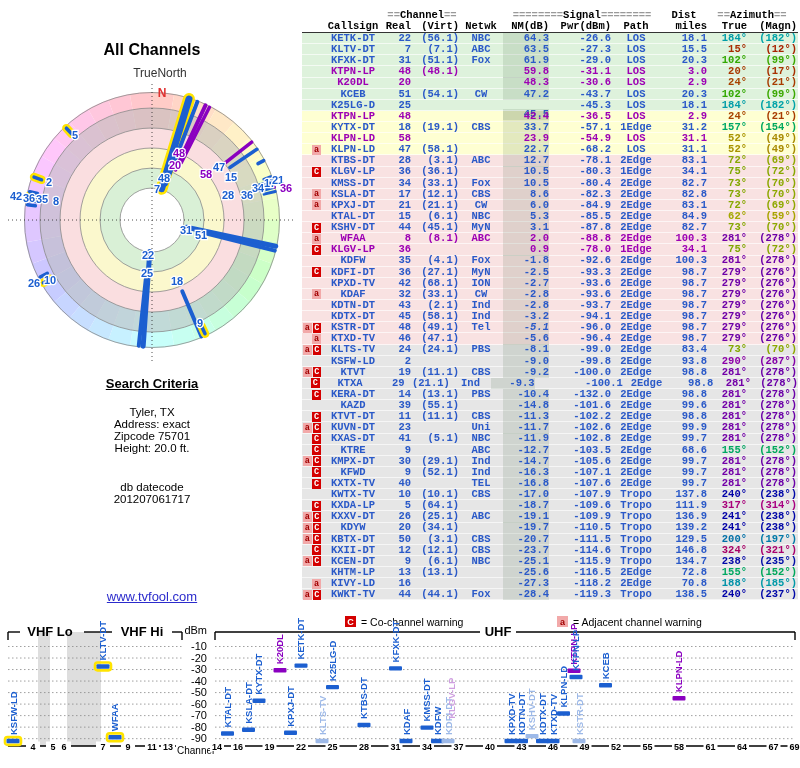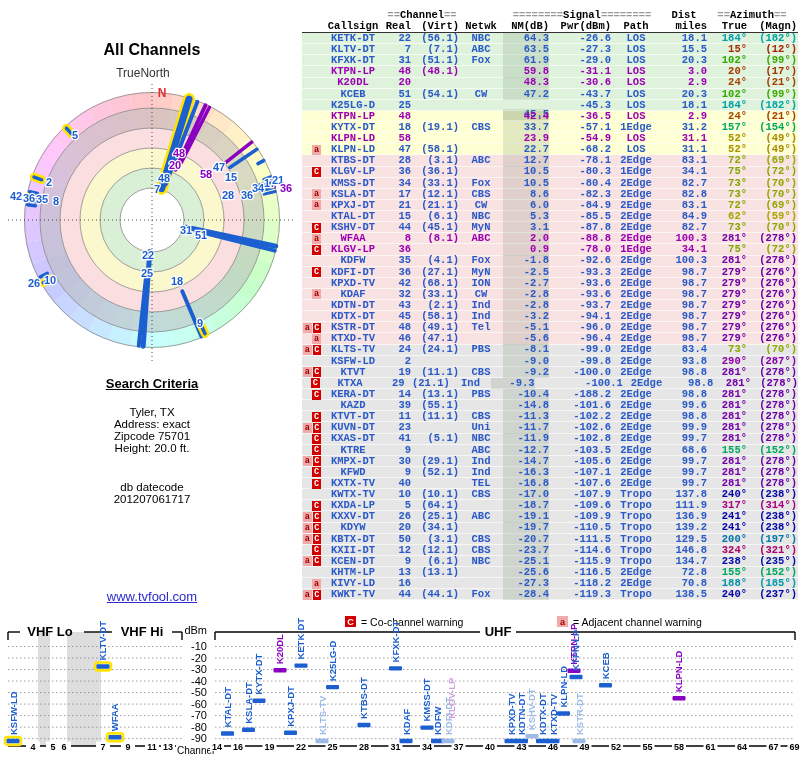--- a/index.html
+++ b/index.html
@@ -1,21 +1,21 @@
 <!DOCTYPE html>
 <html><head>
 <meta charset="utf-8">
 <style>
   html,body{margin:0;padding:0}
   body{width:800px;height:768px;position:relative;overflow:hidden;background:#fff;
        font-family:"Liberation Sans",sans-serif}
   svg text{font-family:"Liberation Sans",sans-serif}
   #radar-title{position:absolute;left:32px;top:41px;width:240px;text-align:center;
                font-size:16px;font-weight:bold;color:#000}
-  #radar-sub{position:absolute;left:23px;top:66px;width:240px;text-align:center;
+  #radar-sub{position:absolute;left:40px;top:66px;width:240px;text-align:center;
              font-size:12px;color:#333}
   #radar-svg{position:absolute;left:0;top:82px}
   #criteria{position:absolute;left:32px;top:376px;width:240px;text-align:center;color:#000}
   .sc-head{font-size:13px;font-weight:bold;text-decoration:underline;margin-bottom:15px}
   .sc-line{font-size:11.5px;line-height:12px}
   .sc-gap{height:27px}
   #site-link{position:absolute;left:32px;top:589px;width:240px;text-align:center;
              font-size:13px;color:#2b2bcc;text-decoration:underline;cursor:pointer;display:block}
   #sig-table{position:absolute;left:302px;top:10px;width:496px;
              font-family:"Liberation Mono",monospace;font-size:10.5px;font-weight:bold;color:#000}
@@ -538,21 +538,21 @@
       <span class="cell c-miles" style="color: rgb(42, 89, 200);">98.7</span>
       <span class="cell c-true" style="color: rgb(109, 0, 168);">279°</span>
       <span class="cell c-magn" style="color: rgb(101, 0, 168);">(276°)</span>
     </div>
     <div class="trow" style="background: rgb(249, 226, 226);">
       <span class="cell c-mk"><span class="badge badge-a">a</span><span class="badge badge-C">C</span></span>
       <span class="cell c-call" style="color: rgb(42, 89, 200);">KSTR-DT</span>
       <span class="cell c-real" style="color: rgb(42, 89, 200);">48</span>
       <span class="cell c-virt" style="color: rgb(42, 89, 200);">(49.1)</span>
       <span class="cell c-net" style="color: rgb(42, 89, 200);">Tel</span>
-      <span class="cell c-nm" style="color: rgb(42, 89, 200);">-5.1</span>
+      <span class="cell c-nm" style="color: rgb(42, 89, 200); font-style: italic;">-5.1</span>
       <span class="cell c-pwr" style="color: rgb(42, 89, 200);">-96.0</span>
       <span class="cell c-path" style="color: rgb(42, 89, 200);">2Edge</span>
       <span class="cell c-miles" style="color: rgb(42, 89, 200);">98.7</span>
       <span class="cell c-true" style="color: rgb(109, 0, 168);">279°</span>
       <span class="cell c-magn" style="color: rgb(101, 0, 168);">(276°)</span>
     </div>
     <div class="trow" style="background: rgb(249, 226, 226);">
       <span class="cell c-mk"><span class="badge badge-a">a</span></span>
       <span class="cell c-call" style="color: rgb(42, 89, 200);">KTXD-TV</span>
       <span class="cell c-real" style="color: rgb(42, 89, 200);">46</span>
@@ -617,21 +617,21 @@
       <span class="cell c-true" style="color: rgb(115, 0, 168);">281°</span>
       <span class="cell c-magn" style="color: rgb(107, 0, 168);">(278°)</span>
     </div>
     <div class="trow" style="background: rgb(230, 230, 230);">
       <span class="cell c-mk"><span class="badge badge-C">C</span></span>
       <span class="cell c-call" style="color: rgb(42, 89, 200);">KERA-DT</span>
       <span class="cell c-real" style="color: rgb(42, 89, 200);">14</span>
       <span class="cell c-virt" style="color: rgb(42, 89, 200);">(13.1)</span>
       <span class="cell c-net" style="color: rgb(42, 89, 200);">PBS</span>
       <span class="cell c-nm" style="color: rgb(42, 89, 200);">-10.4</span>
-      <span class="cell c-pwr" style="color: rgb(42, 89, 200);">-188.2</span>
+      <span class="cell c-pwr" style="color: rgb(42, 89, 200);">-132.0</span>
       <span class="cell c-path" style="color: rgb(42, 89, 200);">2Edge</span>
       <span class="cell c-miles" style="color: rgb(42, 89, 200);">98.8</span>
       <span class="cell c-true" style="color: rgb(115, 0, 168);">281°</span>
       <span class="cell c-magn" style="color: rgb(107, 0, 168);">(278°)</span>
     </div>
     <div class="trow" style="background: rgb(230, 230, 230);">
       <span class="cell c-mk"></span>
       <span class="cell c-call" style="color: rgb(42, 89, 200);">KAZD</span>
       <span class="cell c-real" style="color: rgb(42, 89, 200);">39</span>
       <span class="cell c-virt" style="color: rgb(42, 89, 200);">(55.1)</span>

